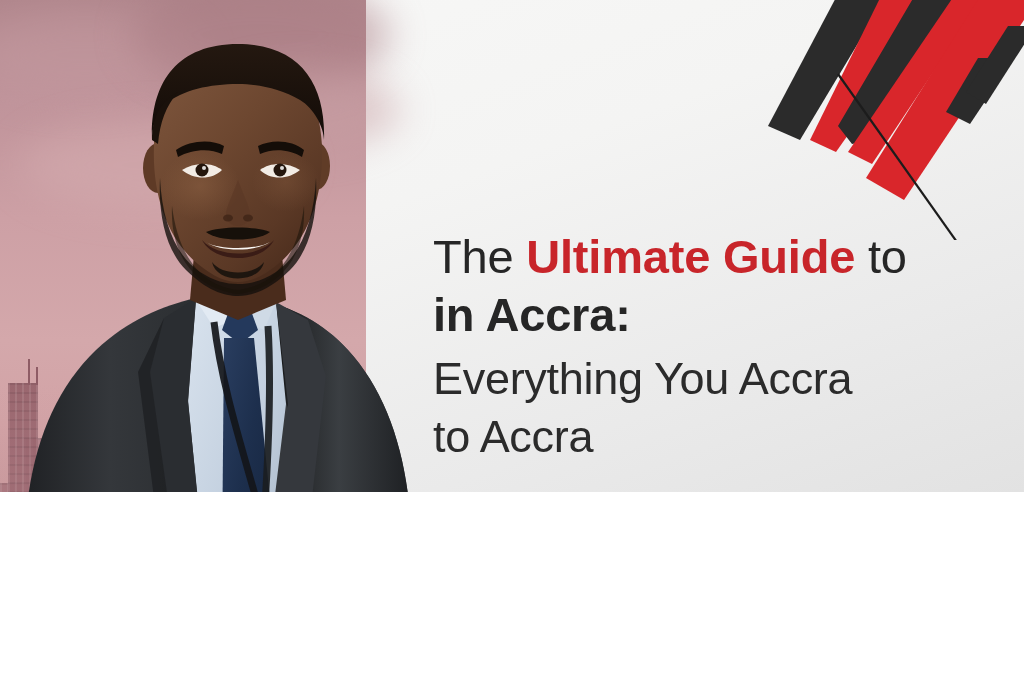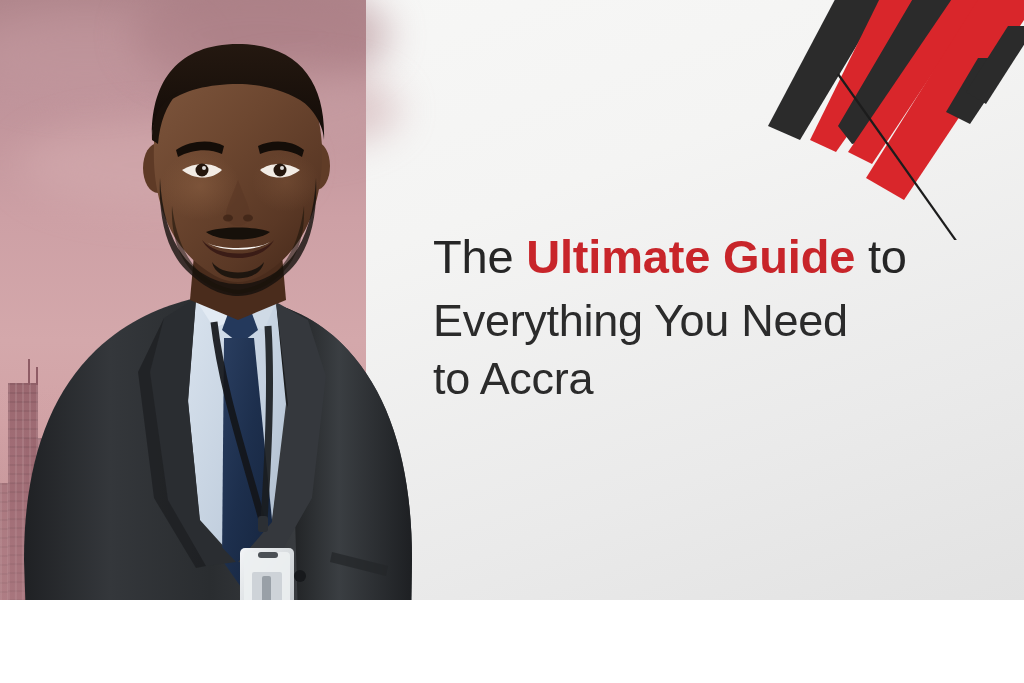--- a/index.html
+++ b/index.html
@@ -7,21 +7,21 @@
     padding: 0;
     background: #ffffff;
   }
   body {
     font-family: "Liberation Sans", sans-serif;
   }
 
   .canvas {
     position: relative;
     width: 1024px;
-    height: 600px;
+    height: 492px;
     overflow: hidden;
     background: linear-gradient(160deg, #f8f8f7 0%, #f4f4f3 40%, #eaeaea 75%, #e2e2e2 100%);
   }
 
   
   .deco {
     position: absolute;
     top: 0;
     right: 0;
     width: 300px;
@@ -338,19 +338,20 @@
 
         <path stroke="#1c1c1c" stroke-width="2.2" fill="none" d="M 114 74 L 240 252"></path>
       </g>
     </svg>
   </div>
 
   <div class="headline">
     <p class="hl-line hl-bold"><span class="light">The </span><span class="accent">Ultimate Guide</span><span class="light"> to</span></p>
 
 
-
-    <p class="hl-line hl-light line-gap">Everything You Need</p>
+    <p class="hl-line hl-bold">in Accra:</p>
+
+    <p class="hl-line hl-light line-gap">Everything You Accra</p>
 
     <p class="hl-line hl-light">to Accra</p>
   </div>
 
 </div>
 
 </body></html>

